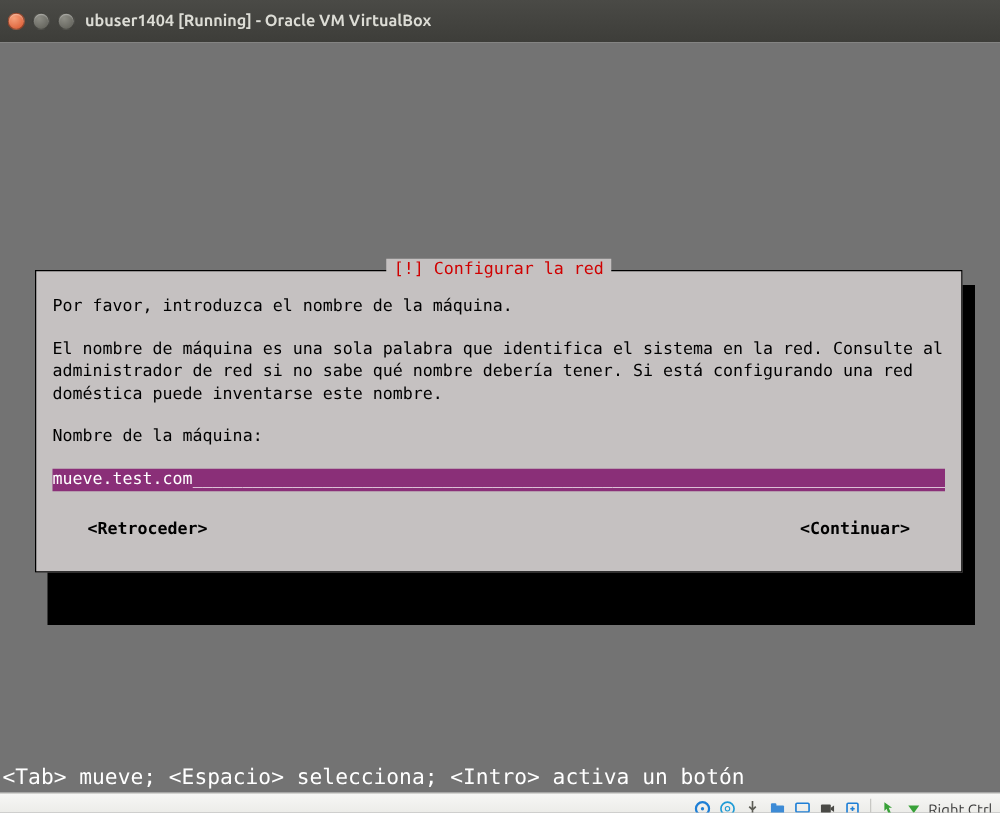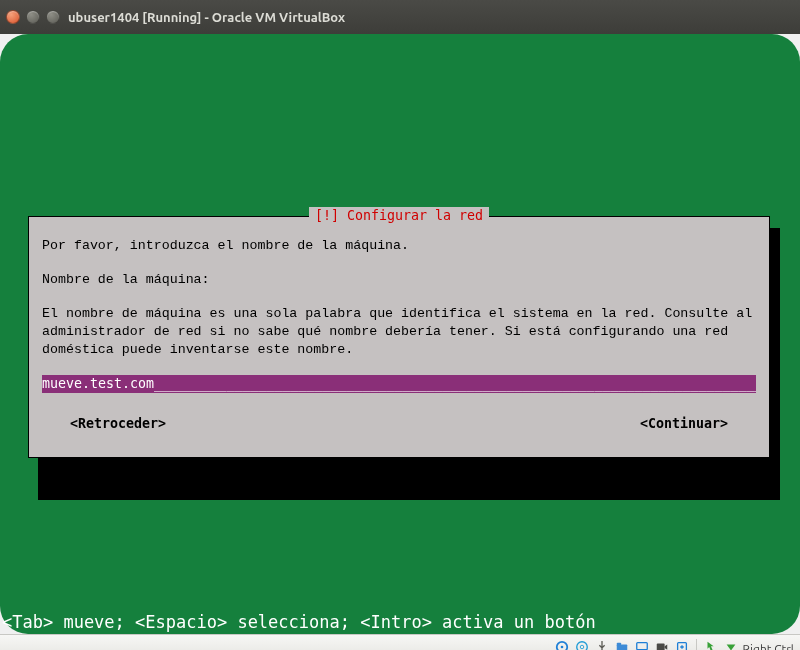--- a/index.html
+++ b/index.html
@@ -31,25 +31,24 @@
     box-shadow: inset 0 1px 1px rgba(255,255,255,.35);
   }
   .wbtn.close   { background: radial-gradient(circle at 35% 30%, #f6a07a, #d8542c); }
   .wbtn.min     { background: radial-gradient(circle at 35% 30%, #8e8e86, #5b5b54); }
   .wbtn.max     { background: radial-gradient(circle at 35% 30%, #8e8e86, #5b5b54); }
 
   
   .guest {
     width: 800px;
     height: 600px;
-    background: #15803d; 
+    background: #737373; 
     position: relative;
     font-family: "DejaVu Sans Mono", "Liberation Mono", monospace;
     color: #000;
-    border-radius: 28px;
   }
 
   
   .shadow {
     position: absolute;
     left: 38px;
     top: 194px;
     width: 742px;
     height: 272px;
     background: #000;
@@ -74,21 +73,21 @@
     pointer-events: none;
   }
   .dialog-title {
     display: inline-block;
     background: #c5c1c1;
     padding: 0 6px;
     color: #d00000;
     pointer-events: auto;
   }
 
-  .dialog p { margin-bottom: 16px; white-space: pre-wrap; font-family: Liberation Mono, monospace; }
+  .dialog p { margin-bottom: 16px; white-space: pre-wrap; }
 
   .field-row {
     background: #8a2f78;
     color: #fff;
     height: 18px;
     display: flex;
     align-items: center;
     margin-bottom: 22px;
   }
   .field-value {
@@ -161,23 +160,23 @@
 
   <div class="shadow"></div>
 
   <div class="dialog">
     <div class="dialog-title-wrap">
       <span class="dialog-title">[!] Configurar la red</span>
     </div>
 
     <p>Por favor, introduzca el nombre de la máquina.</p>
 
+    <p>El nombre de máquina es una sola palabra que identifica el sistema en la red. Consulte al administrador de red si no sabe qué nombre debería tener. Si está configurando una red doméstica puede inventarse este nombre.</p>
+
     <p>Nombre de la máquina:</p>
-
-    <p>El nombre de máquina es una sola palabra que identifica el sistema en la red. Consulte al administrador de red si no sabe qué nombre debería tener. Si está configurando una red doméstica puede inventarse este nombre.</p>
 
     <div class="field-row">
       <span class="field-value">mueve.test.com</span>
         <span class="field-fill">_______________________________________________________________________________________</span>
     </div>
 
     <div class="button-row">
       <span class="tui-button">&lt;Retroceder&gt;</span>
       <span class="tui-button">&lt;Continuar&gt;</span>
     </div>

